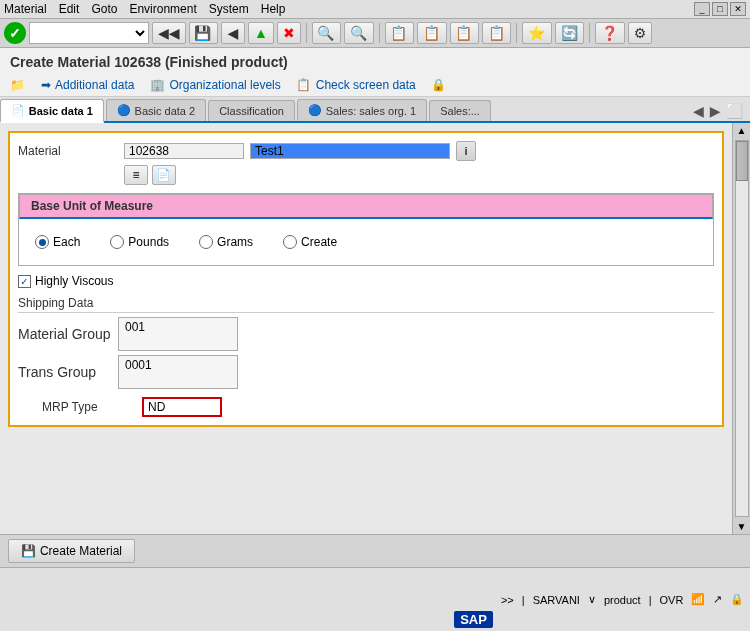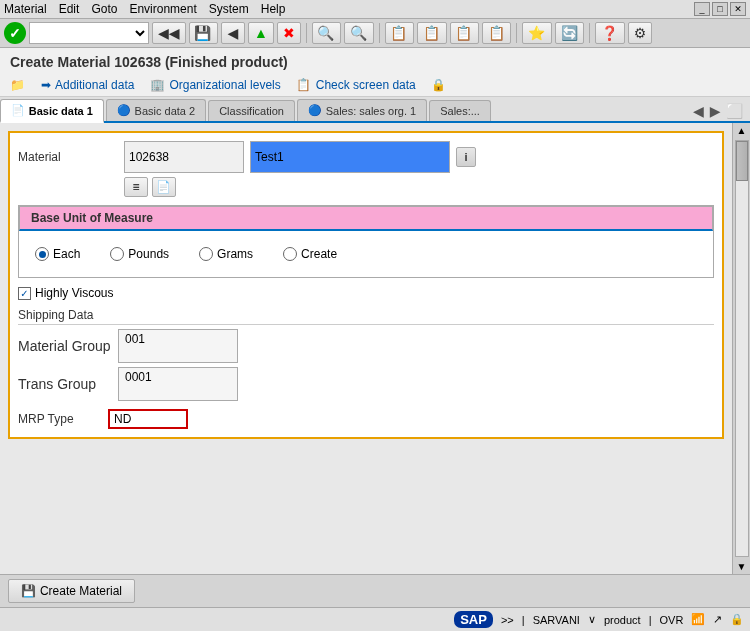--- a/index.html
+++ b/index.html
@@ -193,21 +193,21 @@
       padding: 8px;
       margin-bottom: 6px;
     }
     .field-label {
       min-width: 100px;
       color: #333;
       font-size: 12px;
     }
     .field-input {
       border: 1px solid #aaa;
-      height: 32px;
+      height: 16px;
       padding: 2px 4px;
       font-size: 12px;
       background: #f5f5f5;
     }
     .field-input.editable {
       background: #3b82f6;
     }
 
     
     .material-row {
@@ -334,22 +334,23 @@
       padding: 2px 6px;
       font-size: 12px;
       min-width: 120px;
       height: 34px;
     }
 
     
     .mrp-row {
       display: flex;
       align-items: center;
-      gap: 10px;
+      gap: 20px;
       margin-top: 8px;
+      margin-left: 24px;
     }
     .mrp-label {
       min-width: 80px;
       font-size: 12px;
       color: #333;
     }
     .mrp-input {
       border: 2px solid #cc0000;
       width: 80px;
       height: 20px;
@@ -378,21 +379,22 @@
       display: flex;
       align-items: center;
       gap: 8px;
     }
     .sap-logo {
       background: #003399;
       color: white;
       font-weight: bold;
       font-size: 13px;
       padding: 1px 6px;
-      border-radius: 7px;
+      border-radius: 2px;
+      margin-top: 40px;
     }
 
     
     .create-btn-bar {
       background: #d4d4d4;
       border-top: 1px solid #aaa;
       padding: 4px 8px;
     }
     .create-material-btn {
       background: linear-gradient(to bottom, #f0f0f0, #d8d8d8);

